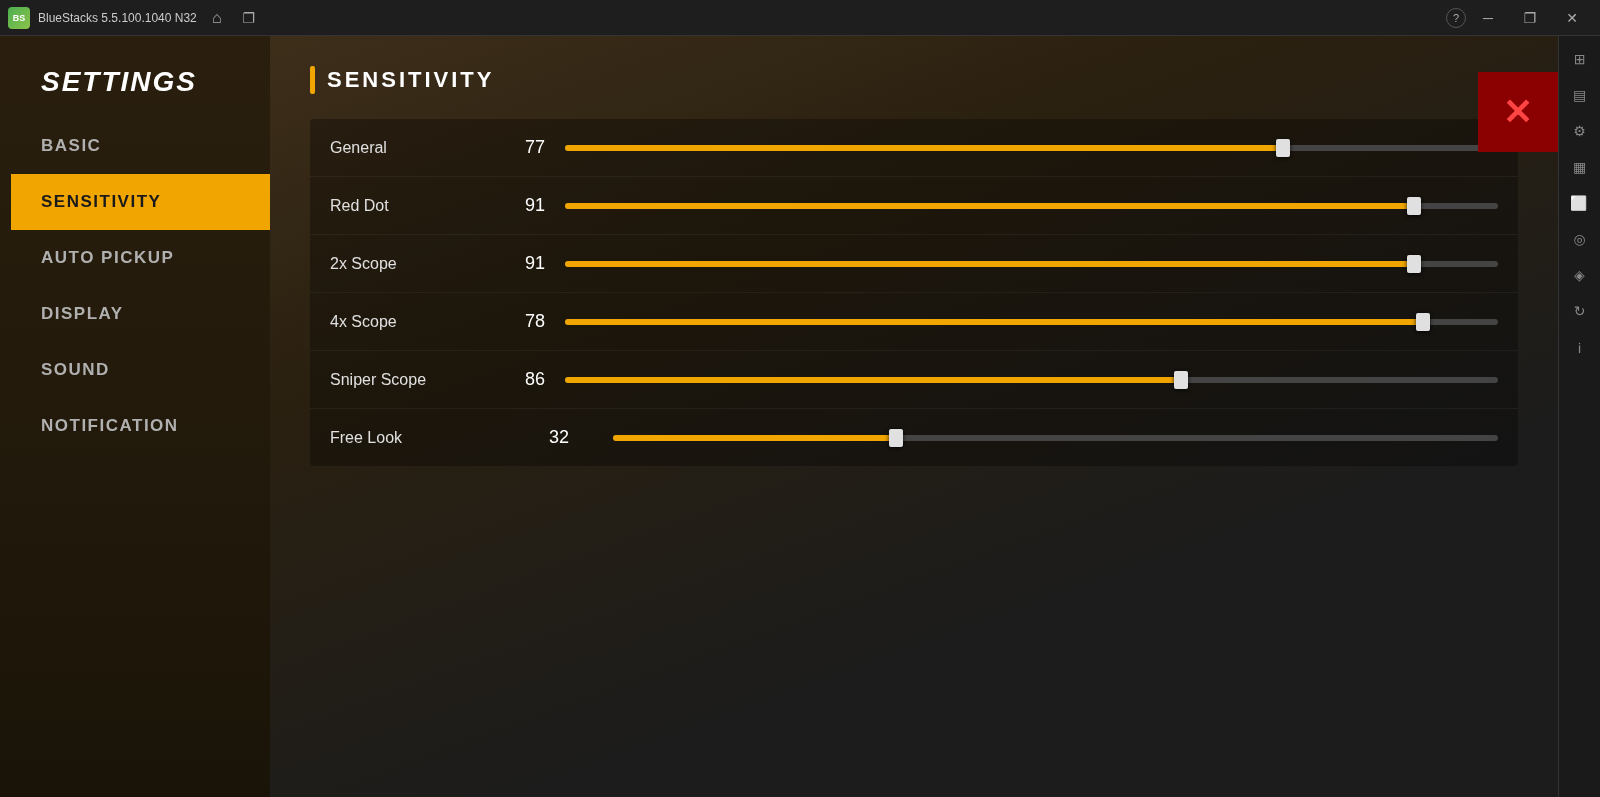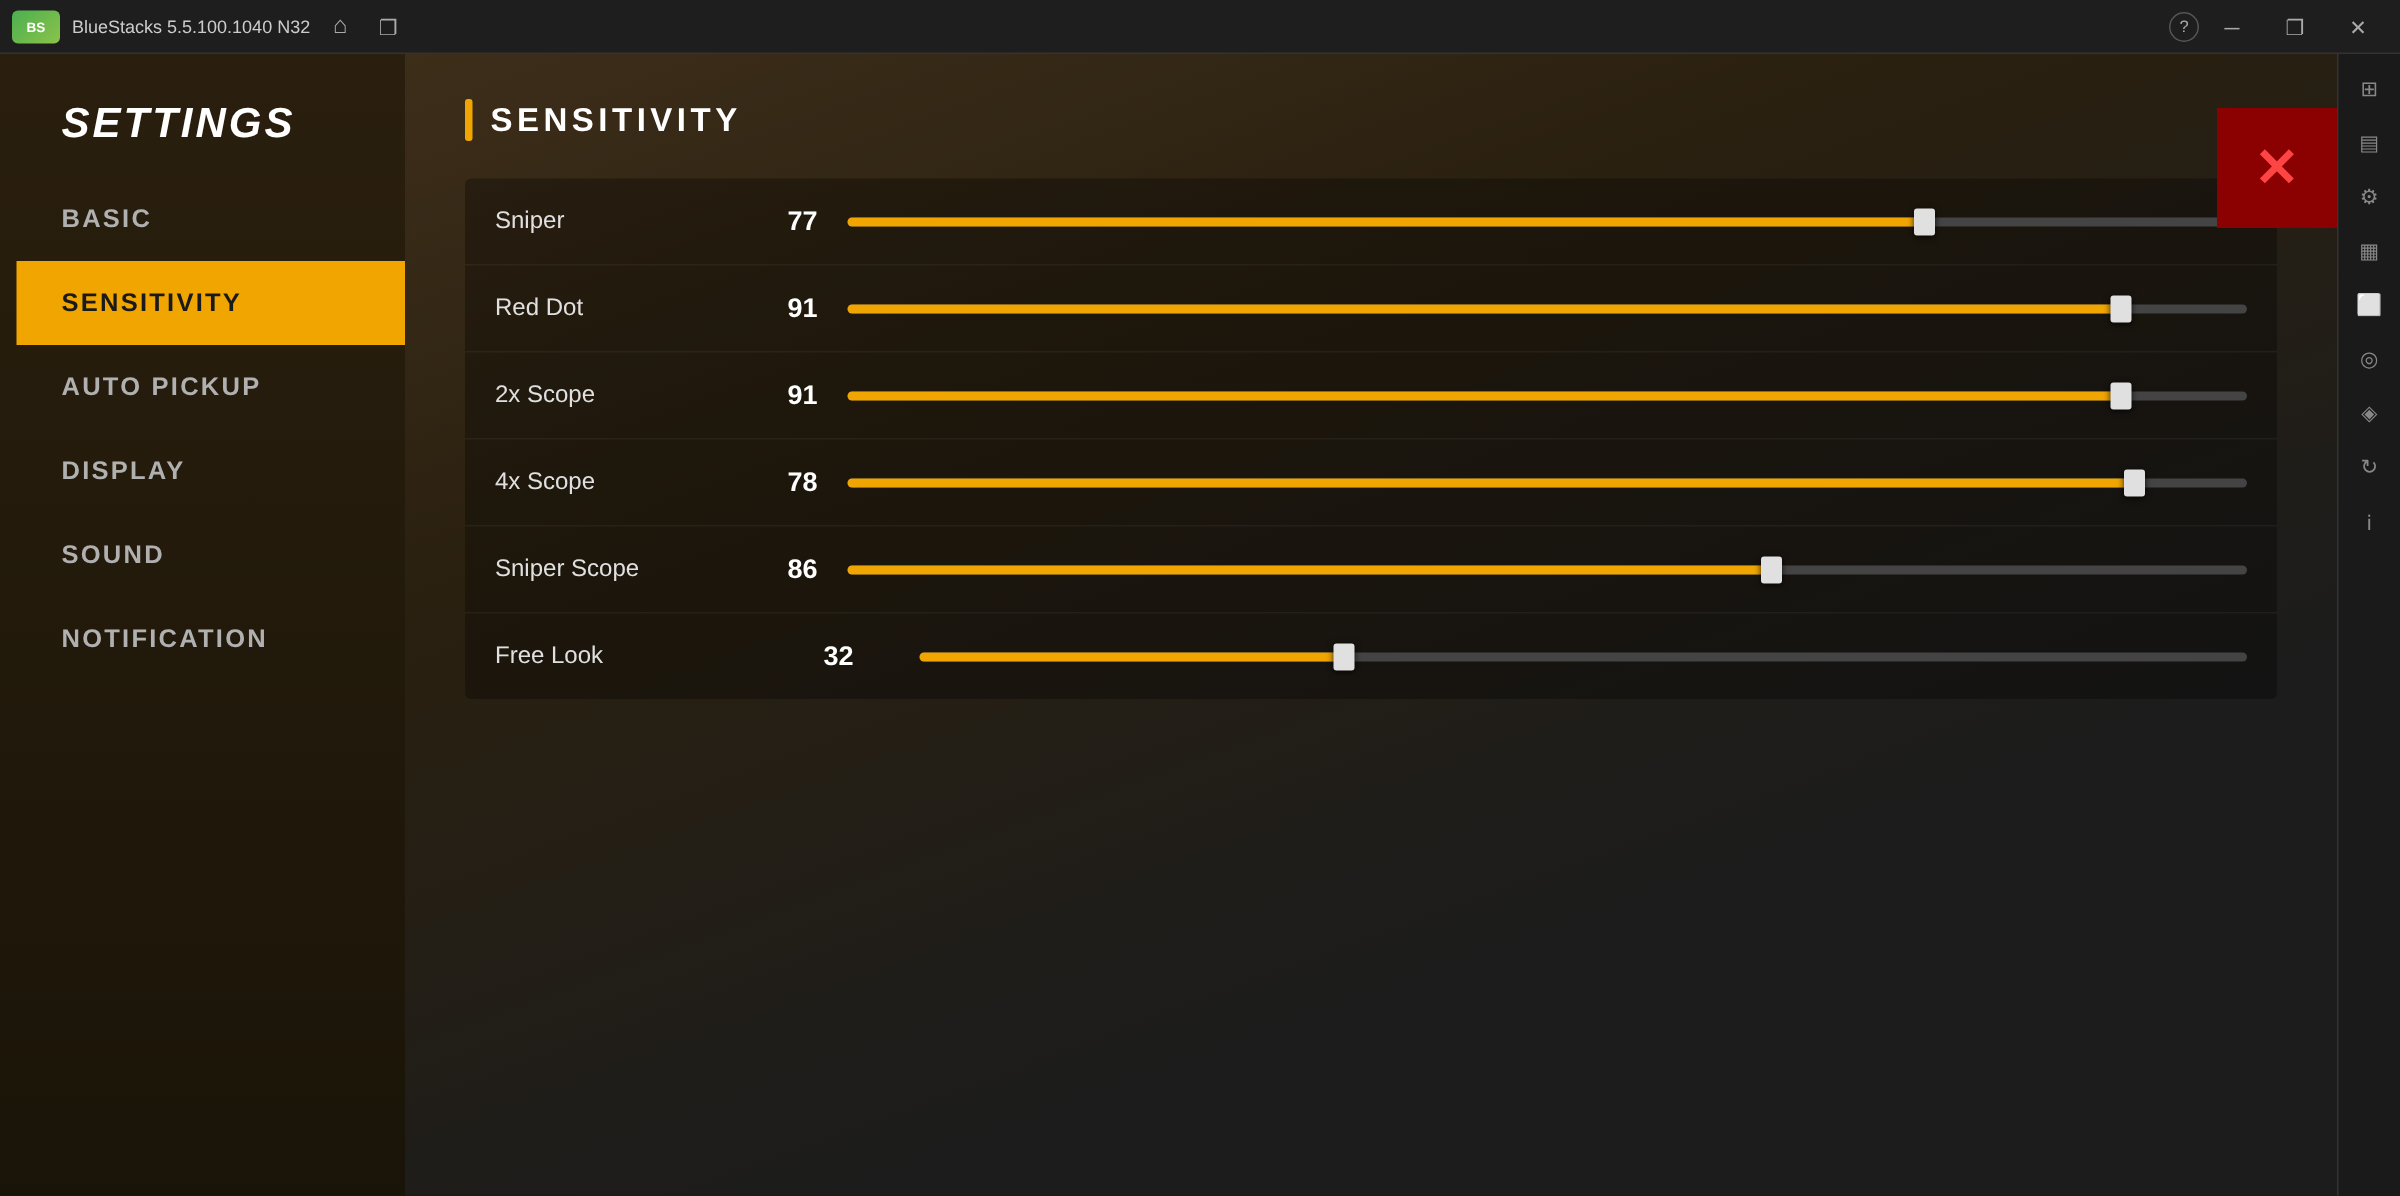--- a/index.html
+++ b/index.html
@@ -24,21 +24,21 @@
       justify-content: space-between;
       padding: 0 8px;
       z-index: 100;
     }
     .titlebar-left {
       display: flex;
       align-items: center;
       gap: 8px;
     }
     .titlebar-logo {
-      width: 32px; height: 22px;
+      width: 22px; height: 22px;
       background: linear-gradient(135deg, #4CAF50, #8BC34A);
       border-radius: 4px;
       display: flex; align-items: center; justify-content: center;
       font-size: 10px; font-weight: bold; color: white;
     }
     .titlebar-title {
       color: #ccc;
       font-size: 12px;
     }
     .titlebar-icon-btn {
@@ -189,21 +189,21 @@
     .slider-label {
       color: #e0e0e0;
       font-size: 16px;
       font-weight: 400;
       width: 150px;
       flex-shrink: 0;
     }
     .slider-value {
       color: #ffffff;
       font-size: 18px;
-      font-weight: 700;
+      font-weight: 400;
       width: 45px;
       text-align: right;
       flex-shrink: 0;
     }
     .slider-track-wrapper {
       flex: 1;
       position: relative;
       height: 12px;
     }
     .slider-track-bg {
@@ -272,21 +272,21 @@
     </div>
 
     <div class="section-header">
       <div class="section-accent"></div>
       <span class="section-title">SENSITIVITY</span>
     </div>
 
     <div class="slider-container">
 
       <div class="slider-row">
-        <span class="slider-label">Sniper</span>
+        <span class="slider-label">General</span>
         <span class="slider-value">77</span>
         <div class="slider-track-wrapper">
           <div class="slider-track-bg"></div>
           <div class="slider-track-fill" style="width: 77%;"></div>
           <div class="slider-thumb" style="left: 77%;"></div>
         </div>
       </div>
 
       <div class="slider-row">
         <span class="slider-label">Red Dot</span>

